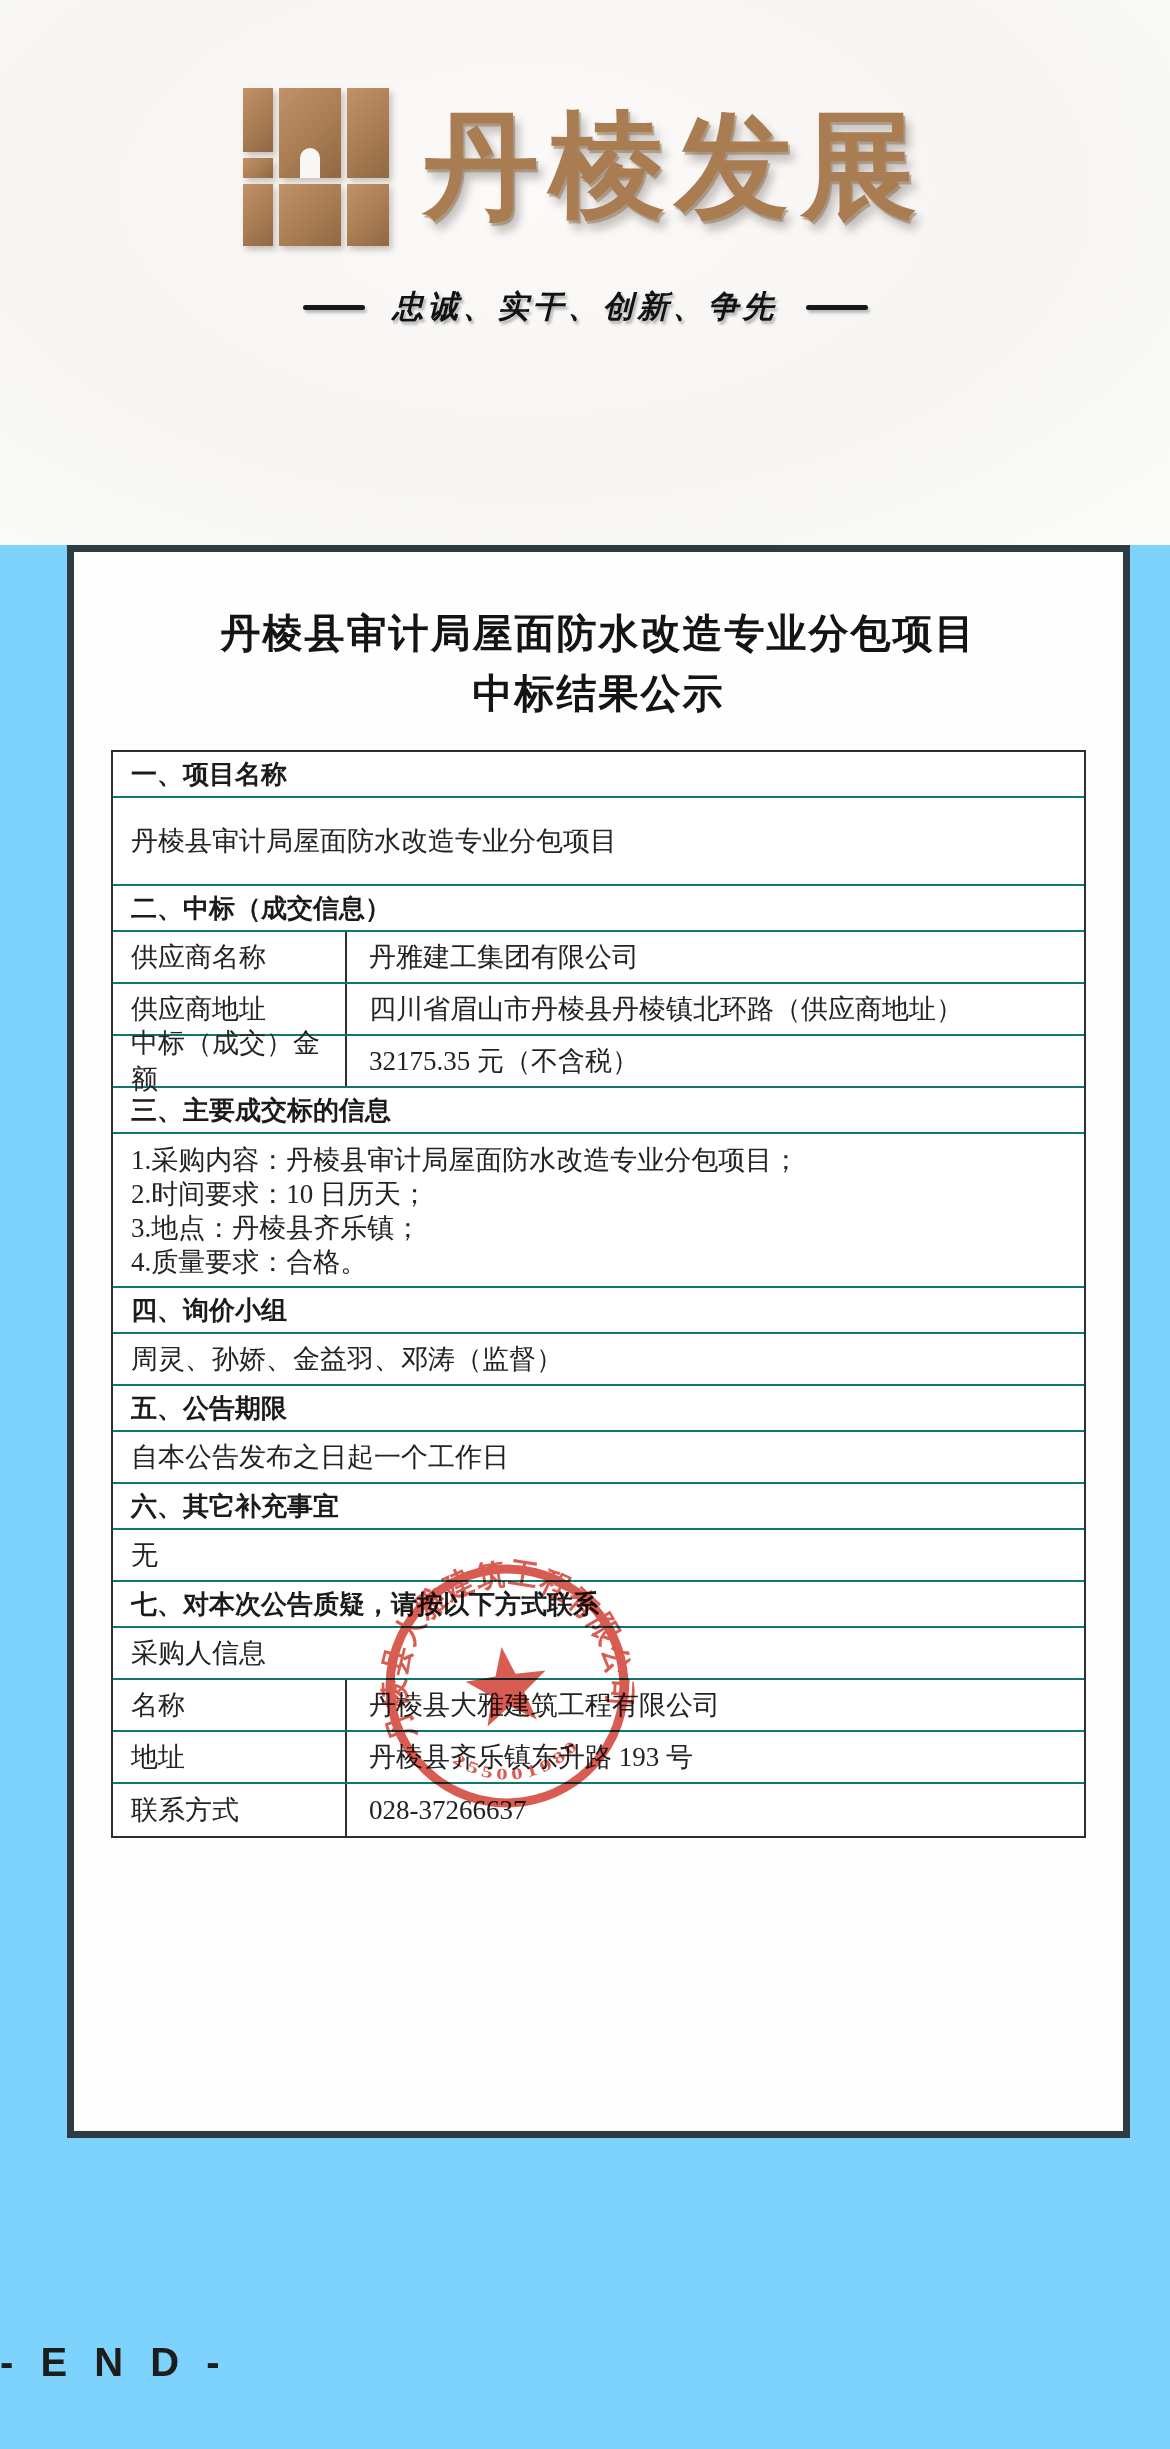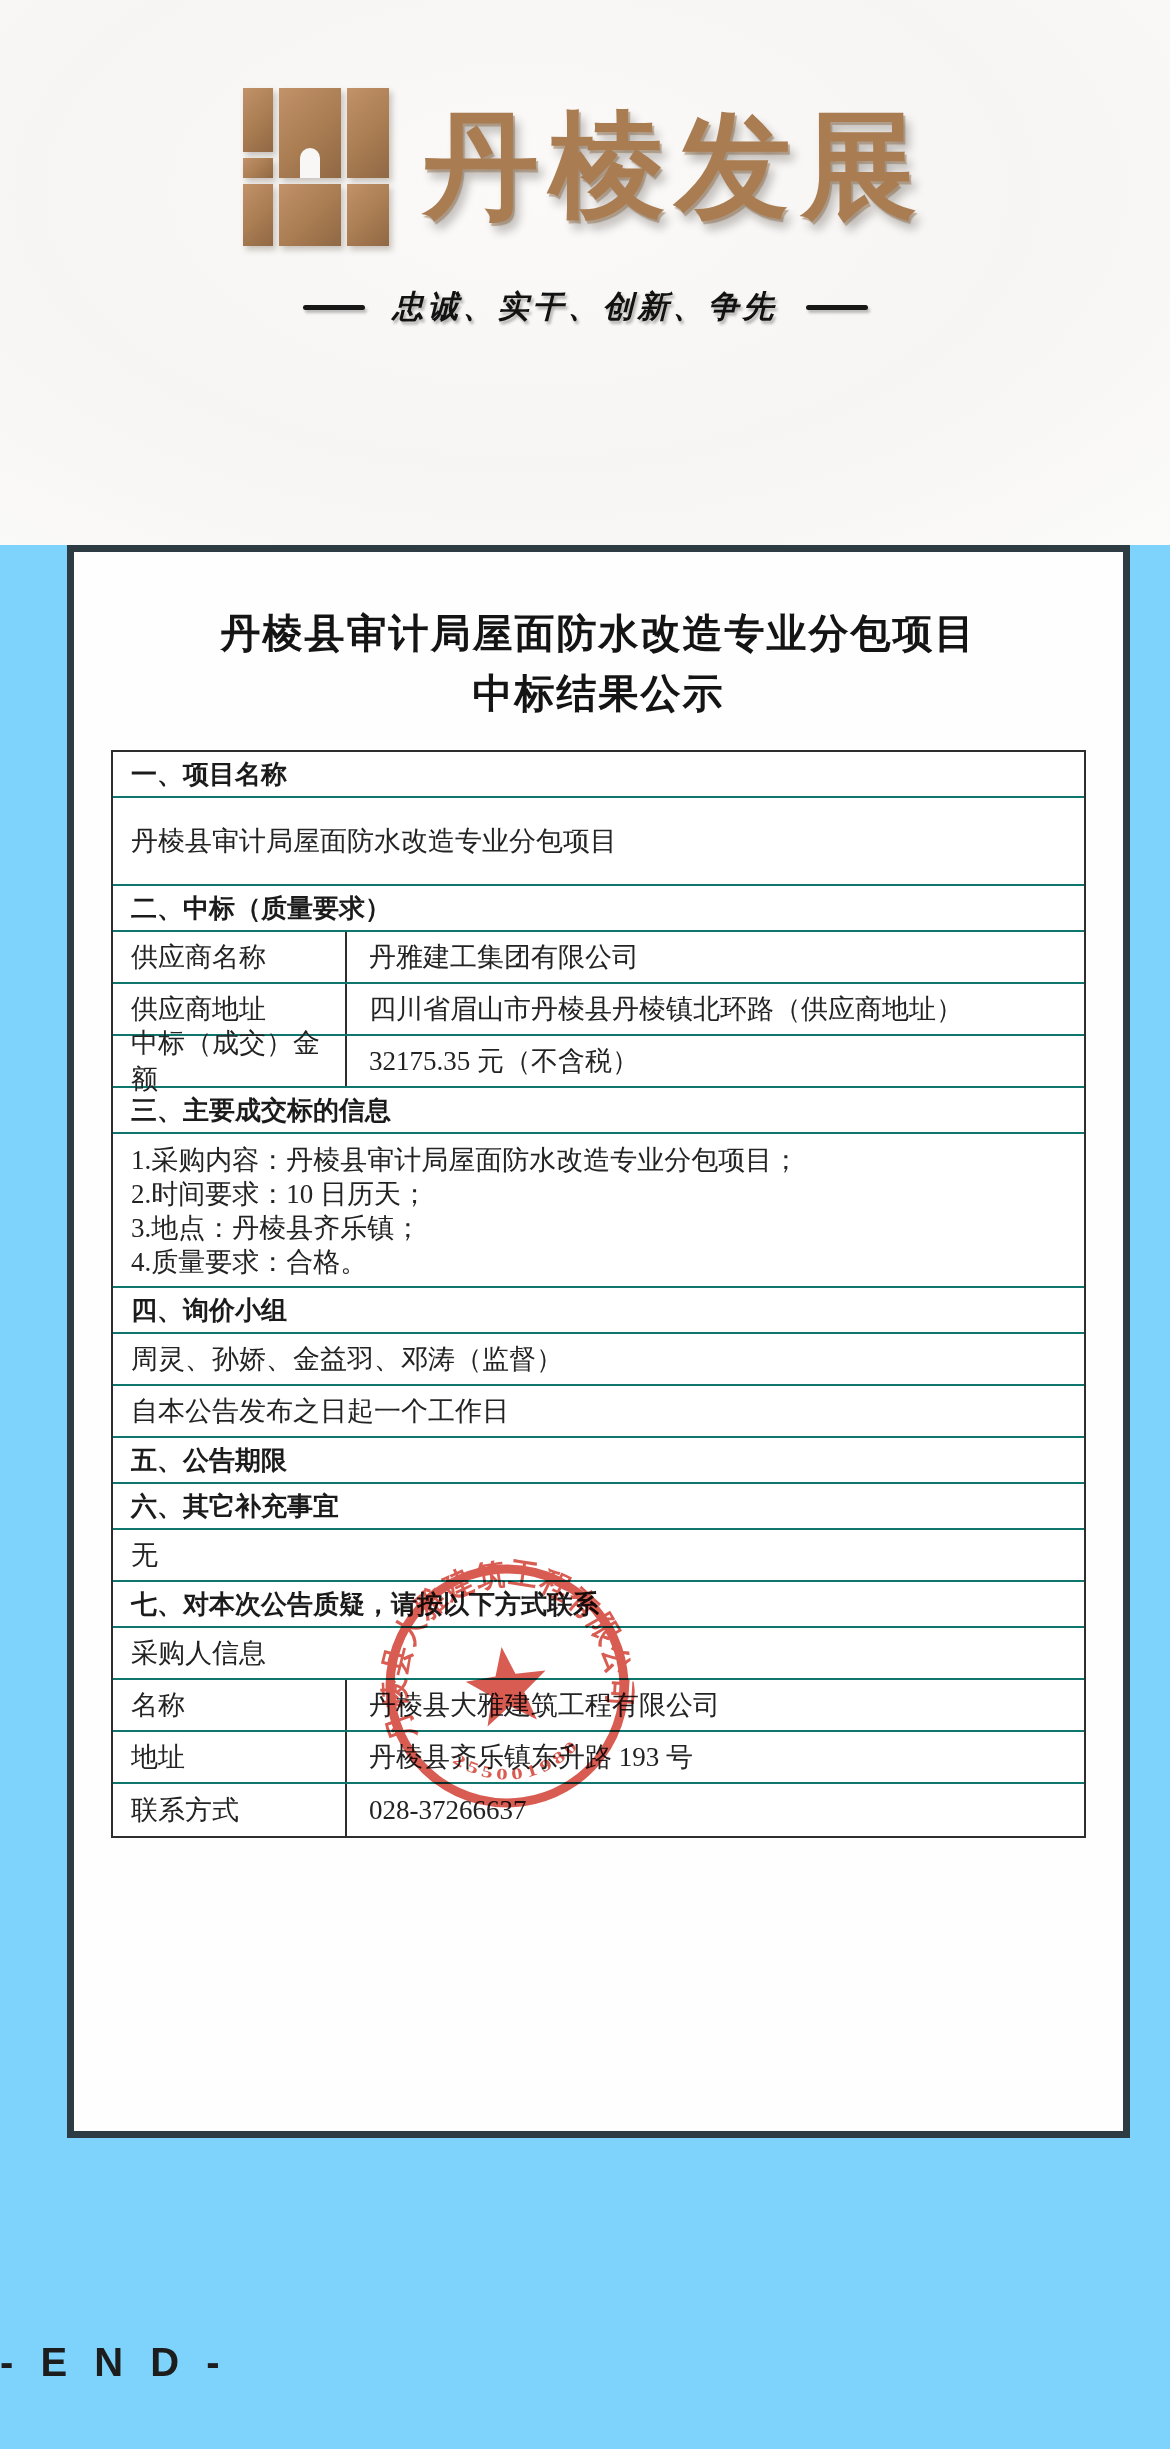--- a/index.html
+++ b/index.html
@@ -207,21 +207,21 @@
 
   <section class="doc-frame">
     <h1 class="doc-title">
       <span class="tl">丹棱县审计局屋面防水改造专业分包项目</span>
       <span class="tl">中标结果公示</span>
     </h1>
 
     <div class="atable">
         <div class="trow header">一、项目名称</div>
         <div class="trow text tall">丹棱县审计局屋面防水改造专业分包项目</div>
-        <div class="trow header">二、中标（质量要求）</div>
+        <div class="trow header">二、中标（成交信息）</div>
         <div class="trow kv">
           <div class="kcell">供应商名称</div>
           <div class="vcell">丹雅建工集团有限公司</div>
         </div>
         <div class="trow kv">
           <div class="kcell">供应商地址</div>
           <div class="vcell">四川省眉山市丹棱县丹棱镇北环路（供应商地址）</div>
         </div>
         <div class="trow kv">
           <div class="kcell">中标（成交）金额</div>
@@ -229,22 +229,22 @@
         </div>
         <div class="trow header">三、主要成交标的信息</div>
         <div class="trow lines">
           <div>1.采购内容：丹棱县审计局屋面防水改造专业分包项目；</div>
           <div>2.时间要求：10 日历天；</div>
           <div>3.地点：丹棱县齐乐镇；</div>
           <div>4.质量要求：合格。</div>
         </div>
         <div class="trow header">四、询价小组</div>
         <div class="trow text">周灵、孙娇、金益羽、邓涛（监督）</div>
+        <div class="trow header">五、公告期限</div>
         <div class="trow text">自本公告发布之日起一个工作日</div>
-        <div class="trow header">五、公告期限</div>
         <div class="trow header">六、其它补充事宜</div>
         <div class="trow text">无</div>
         <div class="trow header">七、对本次公告质疑，请按以下方式联系</div>
         <div class="trow text">采购人信息</div>
         <div class="trow kv">
           <div class="kcell">名称</div>
           <div class="vcell">丹棱县大雅建筑工程有限公司</div>
         </div>
         <div class="trow kv">
           <div class="kcell">地址</div>

